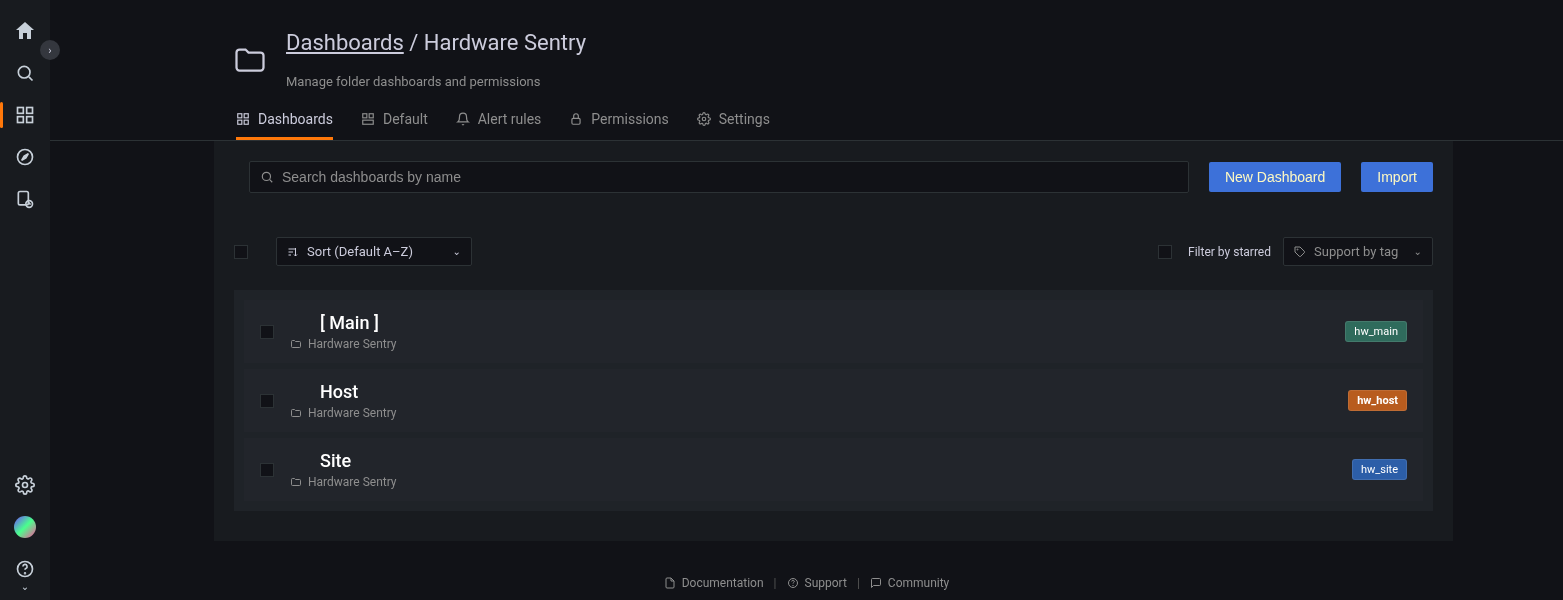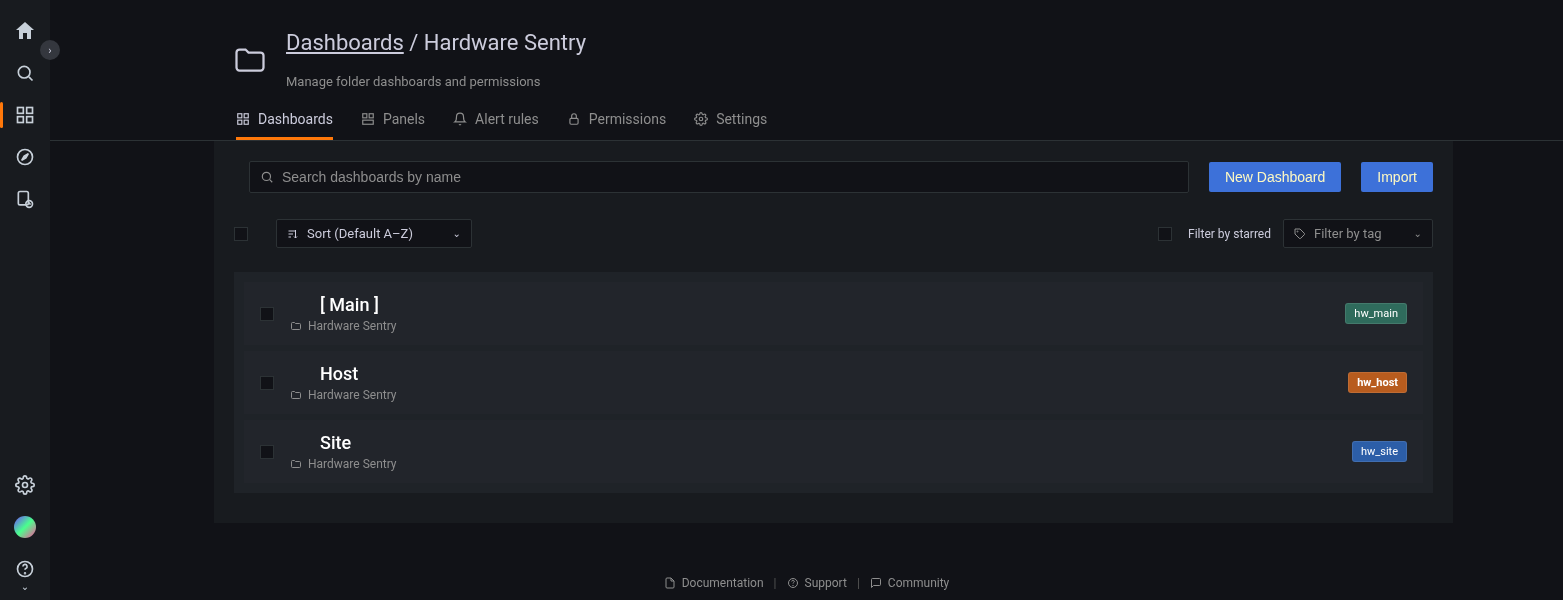--- a/index.html
+++ b/index.html
@@ -164,21 +164,21 @@
   border-radius: 2px;
   font-size: 14px;
   cursor: pointer;
   border: none;
   color: #fef9c3;
   background: #3d71d9;
 }
 .filter-row {
   display: flex;
   align-items: center;
-  margin-top: 26px;
+  margin-top: 44px;
   gap: 12px;
 }
 .checkbox {
   width: 14px;
   height: 14px;
   border: 1px solid #2c3235;
   background: #111217;
   cursor: pointer;
 }
 .sort-select {
@@ -360,21 +360,21 @@
           <rect x="14" y="14" width="7" height="7"></rect>
         </svg>
       <span>Dashboards</span>
     </div>
     <div class="tab">
       <svg viewBox="0 0 24 24" fill="none" stroke="currentColor" stroke-width="2">
           <rect x="3" y="3" width="7" height="7"></rect>
           <rect x="14" y="3" width="7" height="7"></rect>
           <rect x="3" y="14" width="18" height="7"></rect>
         </svg>
-      <span>Panels</span>
+      <span>Default</span>
     </div>
     <div class="tab">
       <svg viewBox="0 0 24 24" fill="none" stroke="currentColor" stroke-width="2">
           <path d="M18 8a6 6 0 1 0-12 0c0 7-3 9-3 9h18s-3-2-3-9"></path>
           <path d="M13.7 21a2 2 0 0 1-3.4 0"></path>
         </svg>
       <span>Alert rules</span>
     </div>
     <div class="tab">
       <svg viewBox="0 0 24 24" fill="none" stroke="currentColor" stroke-width="2">
@@ -421,21 +421,21 @@
       <div class="filter-starred">
         <div class="checkbox"></div>
         <span>Filter by starred</span>
       </div>
       <div class="tag-filter">
         <span class="tag-left">
           <svg width="12" height="12" viewBox="0 0 24 24" fill="none" stroke="currentColor" stroke-width="2">
               <path d="M20.59 13.41l-7.17 7.17a2 2 0 0 1-2.83 0L2 12V2h10l8.59 8.59a2 2 0 0 1 0 2.82z"></path>
               <circle cx="7" cy="7" r="1"></circle>
             </svg>
-          <span>Filter by tag</span>
+          <span>Support by tag</span>
         </span>
         <span class="chev-down">⌄</span>
       </div>
     </div>
 
     <div class="list">
       <div class="list-item">
         <div class="checkbox"></div>
         <div class="item-main">
           <div class="item-title">[ Main ]</div>

